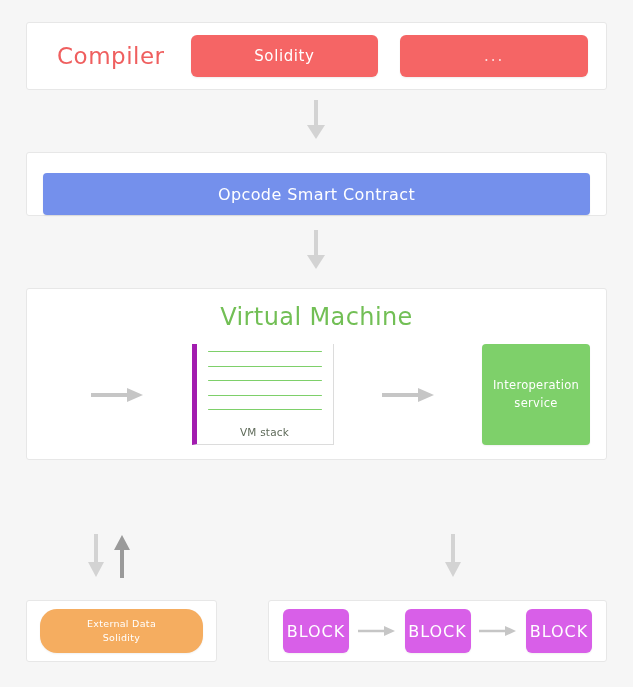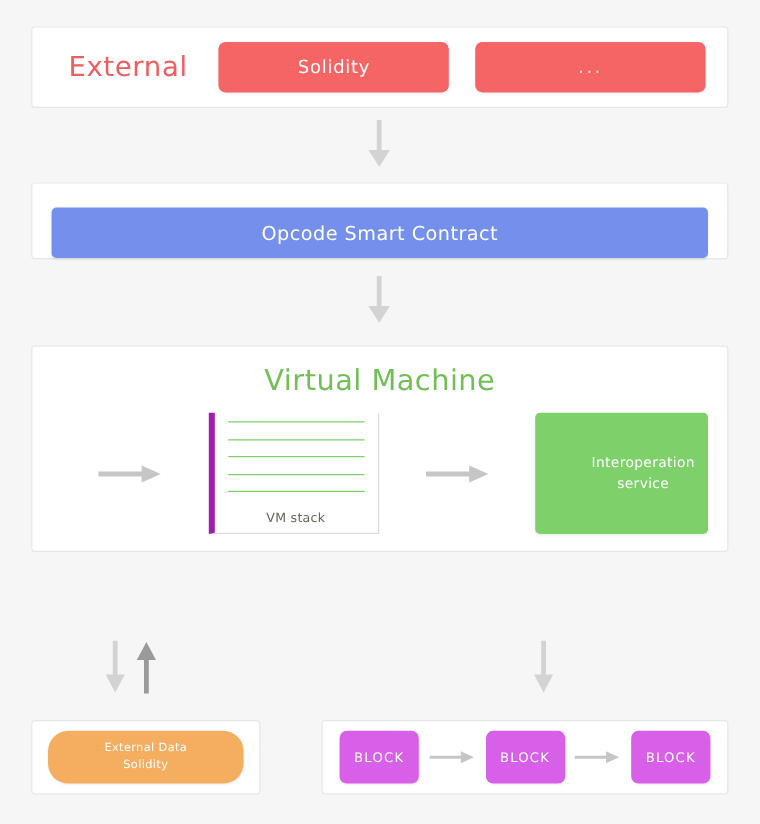--- a/index.html
+++ b/index.html
@@ -131,21 +131,21 @@
     color: #ffffff;
     border-radius: 4px;
     width: 108px;
     display: flex;
     align-items: center;
     justify-content: center;
     text-align: center;
     box-shadow: 0 1px 2px rgba(0,0,0,0.06);
   }
   #execution-engine-box { font-size: 15px; line-height: 1.45; letter-spacing: 0.3px; }
-  #interoperation-service-box { font-size: 11.5px; line-height: 1.5; letter-spacing: 0.3px; padding-left: 36px; }
+  #interoperation-service-box { font-size: 11.5px; line-height: 1.5; letter-spacing: 0.3px; }
 
   .arrow-h {
     flex: 1;
     display: flex;
     align-items: center;
     justify-content: center;
   }
   .arrow-h svg { display: block; }
 
   .vm-stack {
@@ -217,21 +217,21 @@
   }
   .block-box {
     background: #d85fe8;
     color: #ffffff;
     border-radius: 6px;
     width: 66px;
     height: 44px;
     display: flex;
     align-items: center;
     justify-content: center;
-    font-size: 11px;
+    font-size: 16px;
     letter-spacing: 1px;
     box-shadow: 0 1px 2px rgba(0,0,0,0.06);
   }
   .block-arrow {
     flex: 1;
     display: flex;
     align-items: center;
     justify-content: center;
   }
 
@@ -244,21 +244,21 @@
   #arrow-vm-to-external     { left: 86px;  top: 532px; }
   #arrow-external-to-vm     { left: 112px; top: 532px; }
   #arrow-vm-to-blockchain   { left: 443px; top: 532px; }
 </style>
 </head>
 <body>
 
 <div class="canvas">
 
   <div class="panel" id="compiler-panel">
-    <div class="compiler-title">External</div>
+    <div class="compiler-title">Compiler</div>
     <div class="lang-chips">
       <div class="chip-red">Solidity</div>
       <div class="chip-red muted">...</div>
     </div>
   </div>
 
   <div class="arrow-v" id="arrow-compiler-to-opcode">
     <svg width="24" height="44" viewBox="0 0 24 44">
       <line x1="12" y1="2" x2="12" y2="30" stroke="#d3d3d3" stroke-width="4"></line>
       <polygon points="12,41 3,27 21,27" fill="#d3d3d3"></polygon>

